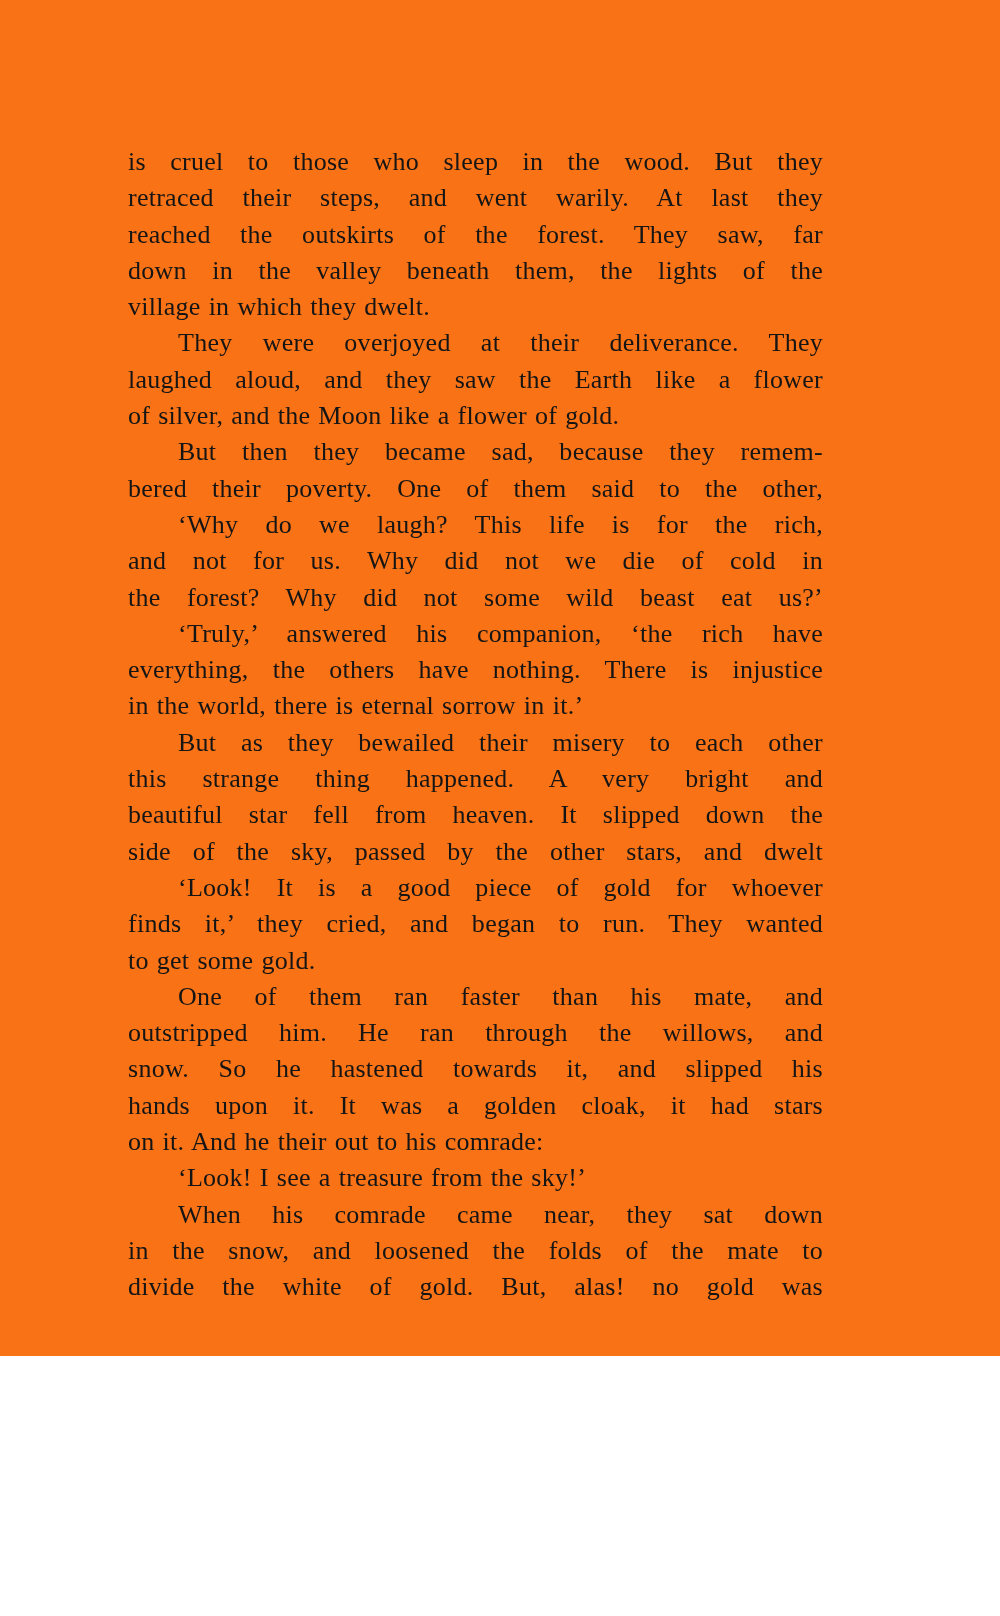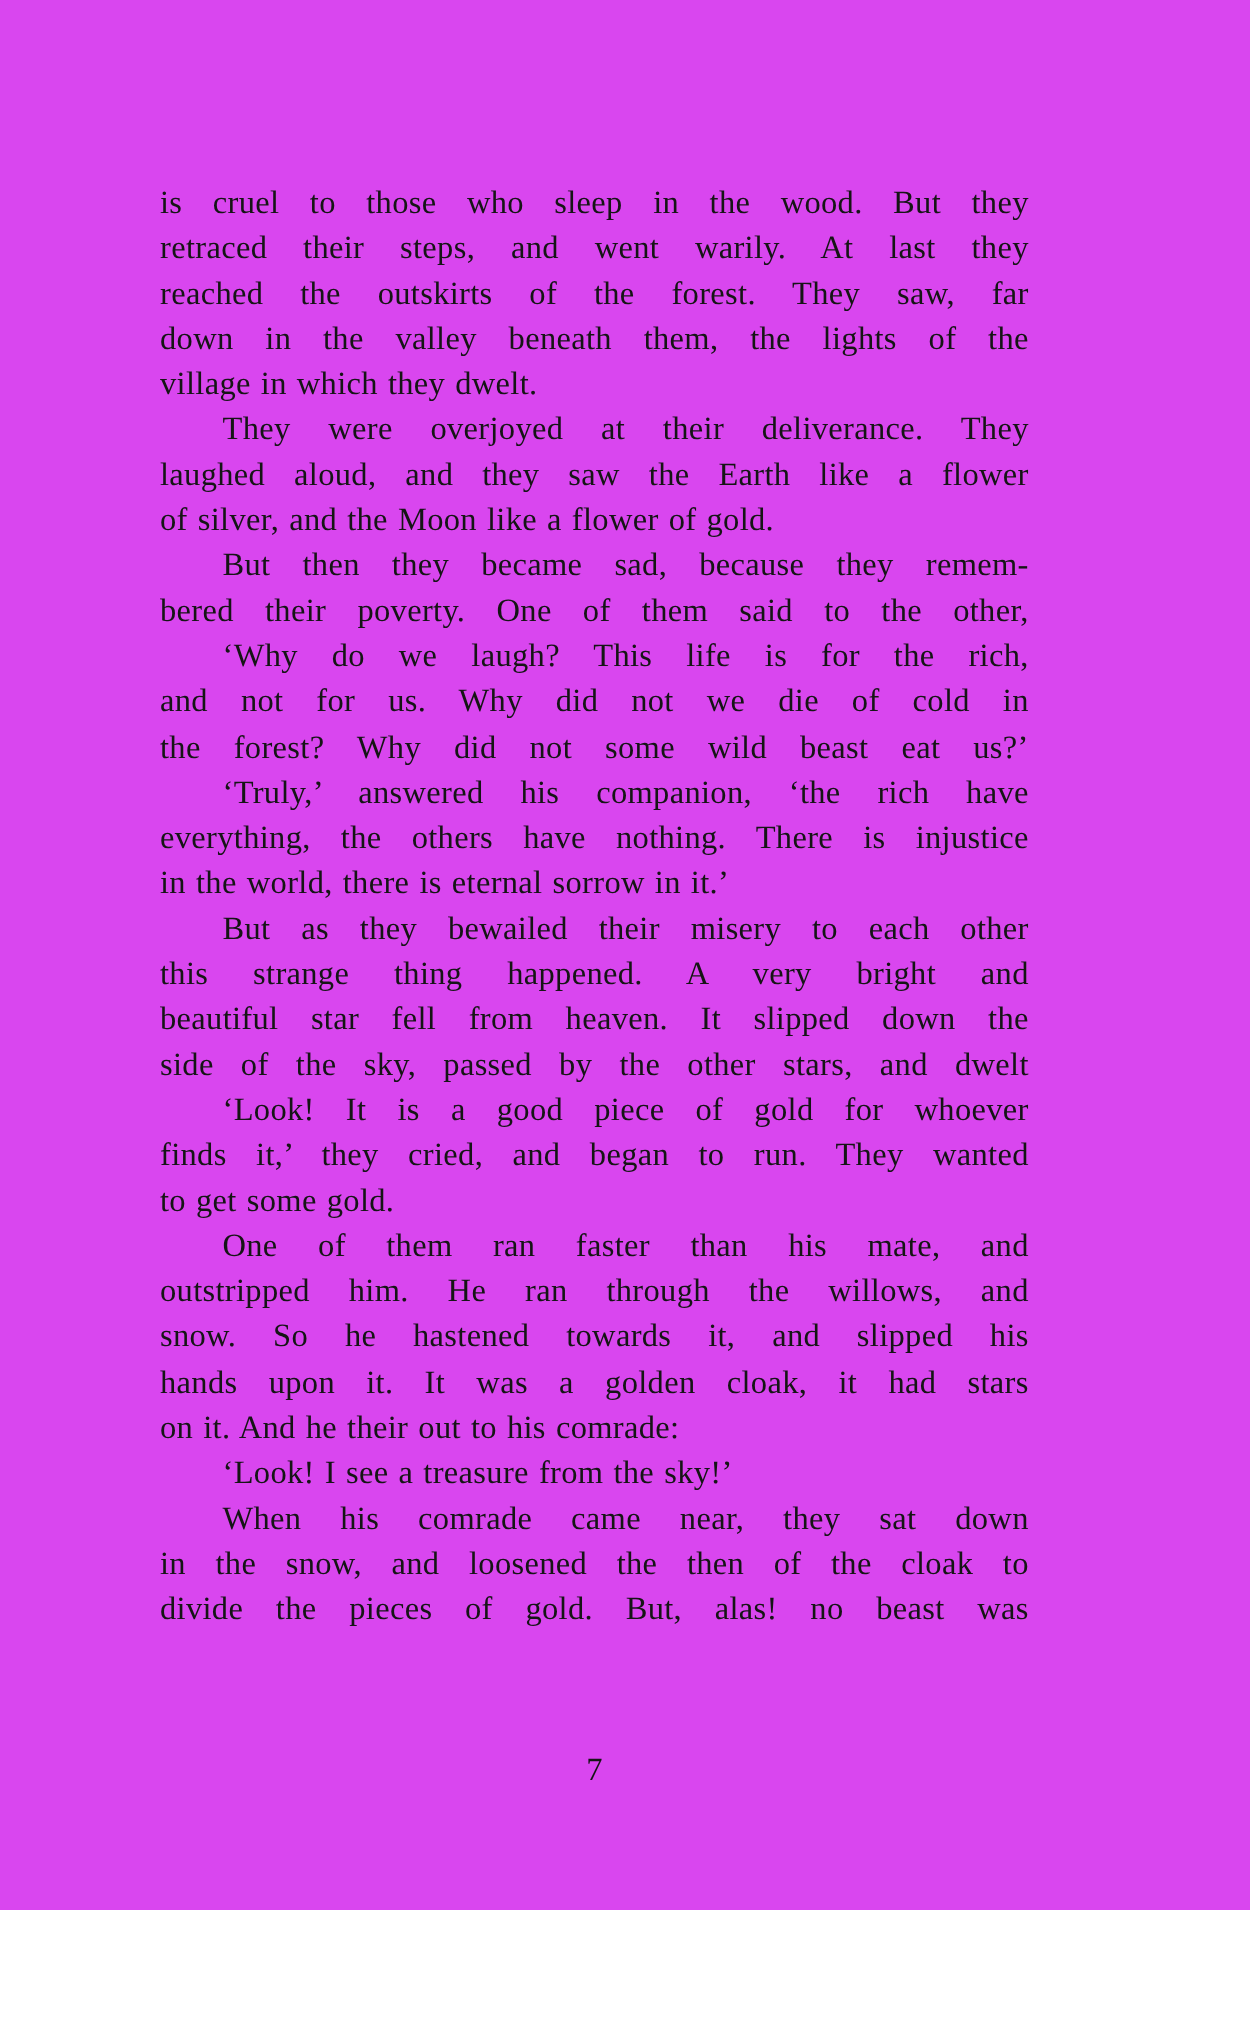--- a/index.html
+++ b/index.html
@@ -3,22 +3,22 @@
 <meta charset="utf-8">
 <style>
   html, body {
     margin: 0;
     padding: 0;
     background: #ffffff;
   }
   .page {
     position: relative;
     width: 1000px;
-    height: 1528px;
-    background: #d946ef;
+    height: 1356px;
+    background: #f97316;
     overflow: hidden;
     font-family: "Liberation Serif", serif;
     color: #151515;
   }
   .text-block {
     position: absolute;
     left: 128px;
     top: 144px;
     width: 695px;
   }
@@ -78,17 +78,17 @@
       <div class="line indent j">‘Look! It is a good piece of gold for whoever</div>
       <div class="line j">finds it,’ they cried, and began to run. They wanted</div>
       <div class="line">to get some gold.</div>
       <div class="line indent j">One of them ran faster than his mate, and</div>
       <div class="line j">outstripped him. He ran through the willows, and</div>
       <div class="line j">snow. So he hastened towards it, and slipped his</div>
       <div class="line j">hands upon it. It was a golden cloak, it had stars</div>
       <div class="line">on it. And he their out to his comrade:</div>
       <div class="line indent">‘Look! I see a treasure from the sky!’</div>
       <div class="line indent j">When his comrade came near, they sat down</div>
-      <div class="line j">in the snow, and loosened the then of the cloak to</div>
-      <div class="line j">divide the pieces of gold. But, alas! no beast was</div>
+      <div class="line j">in the snow, and loosened the folds of the mate to</div>
+      <div class="line j">divide the white of gold. But, alas! no gold was</div>
     </div>
   <div class="page-number">7</div>
 </div>
 
 </body></html>

